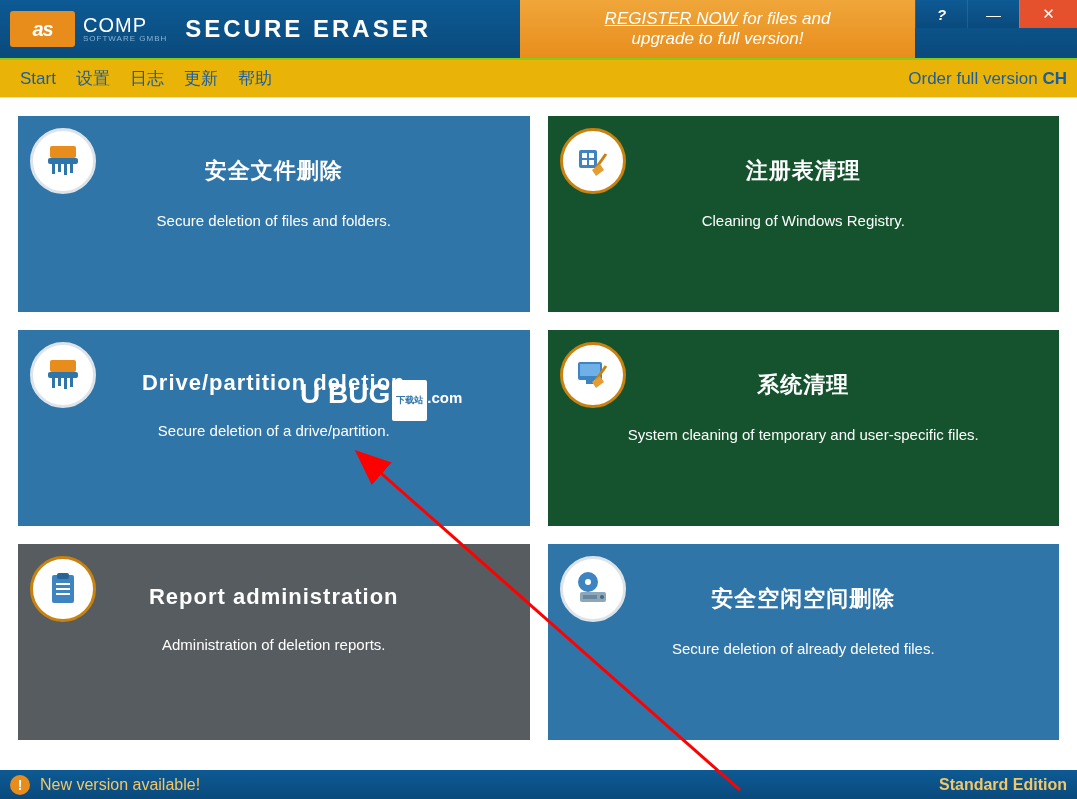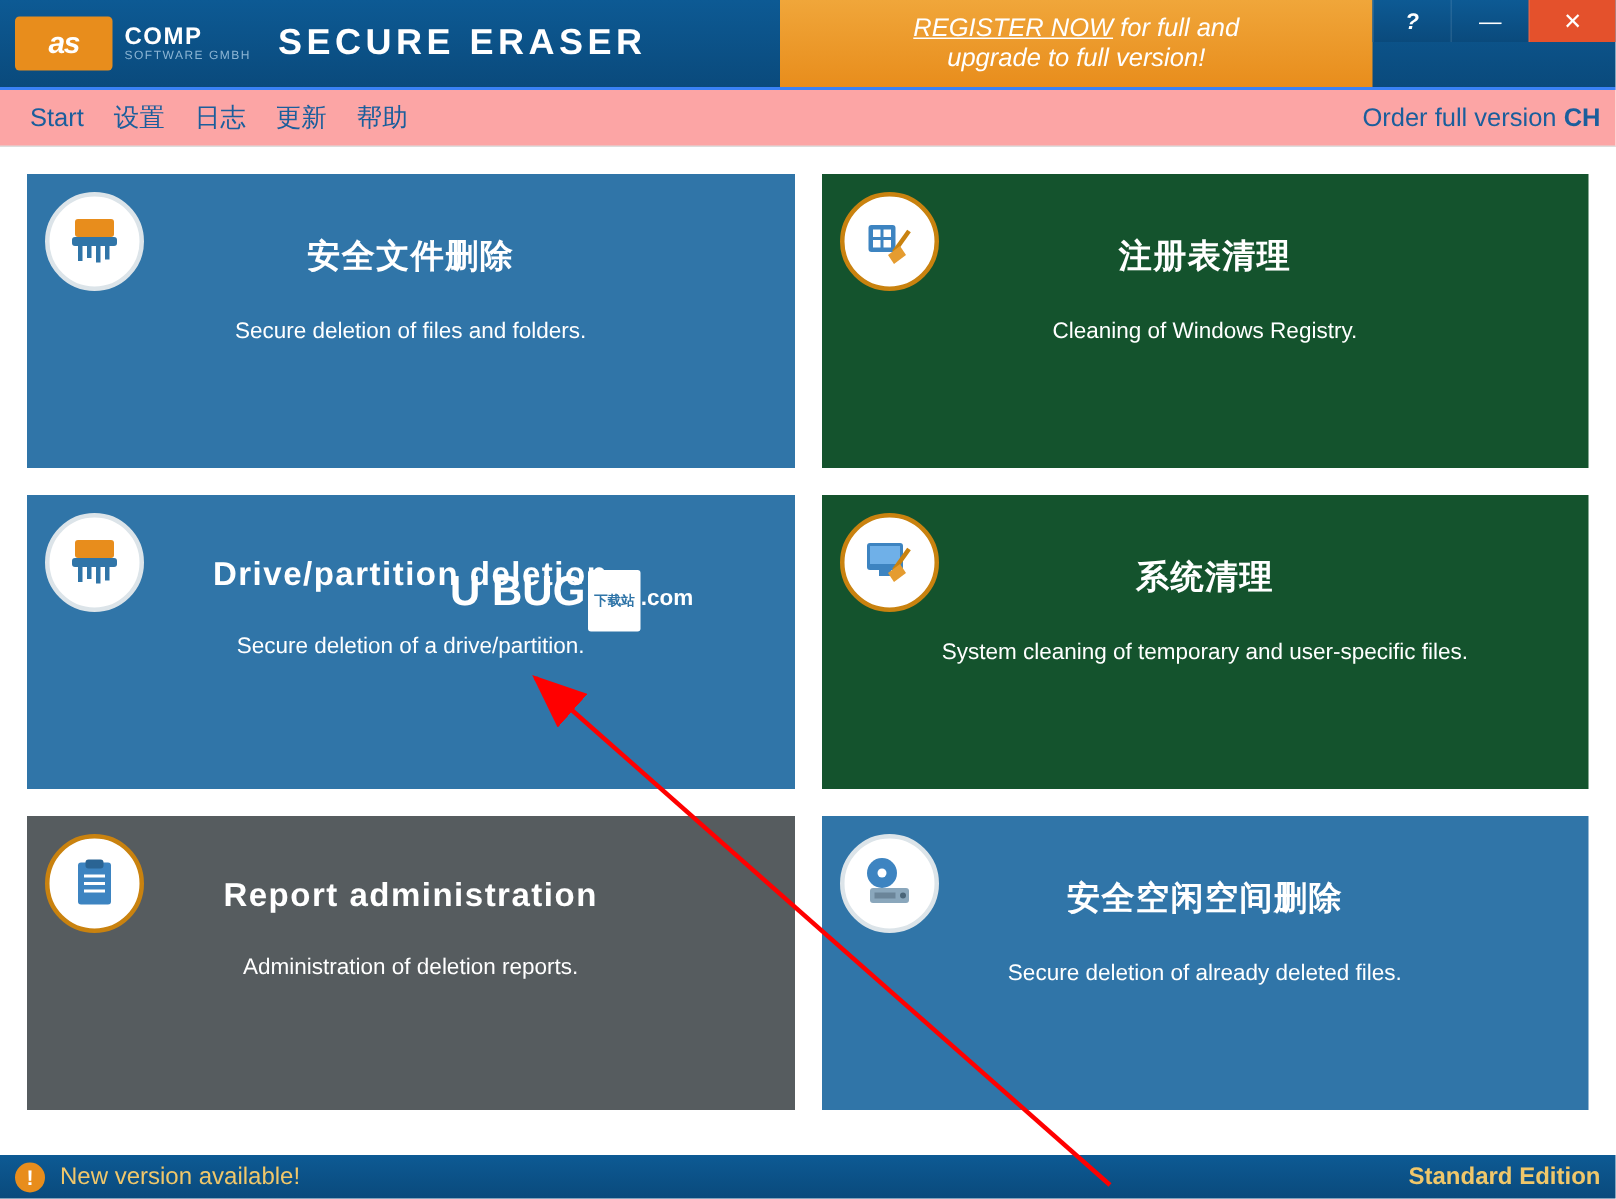--- a/index.html
+++ b/index.html
@@ -42,22 +42,22 @@
       font-style: italic;
       letter-spacing: -1px;
     }
     .logo-text {
       color: #fff;
       display: flex;
       flex-direction: column;
       line-height: 1;
     }
     .logo-comp {
-      font-size: 16px;
-      font-weight: bold;
+      font-size: 20px;
+      font-weight: normal;
       letter-spacing: 1px;
     }
     .logo-sub {
       font-size: 8px;
       letter-spacing: 1px;
       color: #8cb5d4;
     }
     .app-title {
       color: #fff;
       font-size: 24px;
@@ -107,22 +107,22 @@
     .win-btn.help {
       font-style: italic;
       font-weight: bold;
     }
     .win-btn.close {
       background: #e4512c;
       width: 58px;
     }
     .menubar {
       height: 40px;
-      background: #fca5a5;
-      border-top: 2px solid #3b82f6;
+      background: #eab308;
+      border-top: 2px solid #84cc16;
       border-bottom: 1px solid #ddd;
       display: flex;
       align-items: center;
       padding: 0 10px;
       position: relative;
     }
     .menu-item {
       color: #1a5e9c;
       font-size: 17px;
       padding: 4px 10px;
@@ -267,21 +267,21 @@
   <div class="logo-section">
     <div class="logo-box">as</div>
     <div class="logo-text">
       <span class="logo-comp">COMP</span>
       <span class="logo-sub">SOFTWARE GMBH</span>
     </div>
   </div>
   <div class="app-title">SECURE ERASER</div>
   <div class="register-banner">
     <div class="register-line1">
-      <span class="register-underline">REGISTER NOW</span><span> for full and</span>
+      <span class="register-underline">REGISTER NOW</span><span> for files and</span>
     </div>
     <div class="register-line2">upgrade to full version!</div>
   </div>
   <div class="window-controls">
     <div class="win-btn help">?</div>
     <div class="win-btn">—</div>
     <div class="win-btn close">✕</div>
   </div>
 </div>
 

